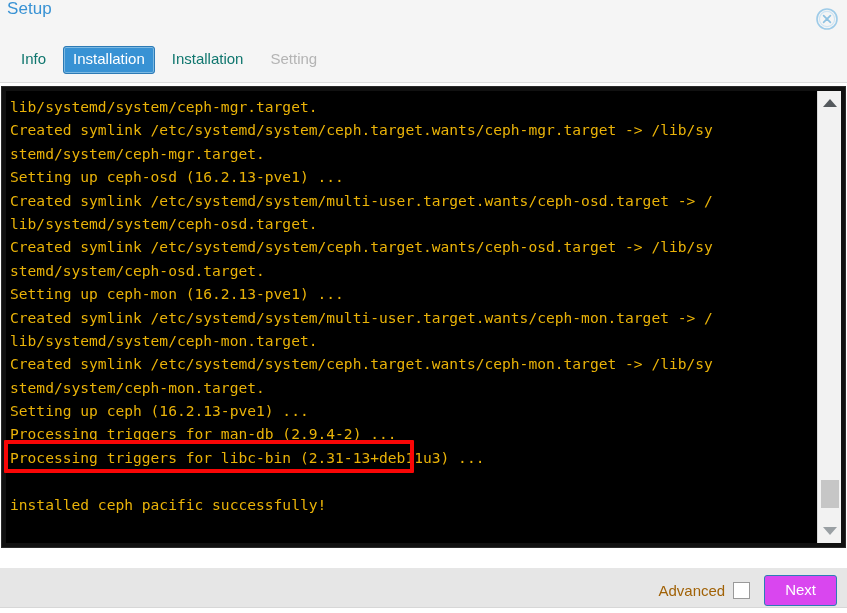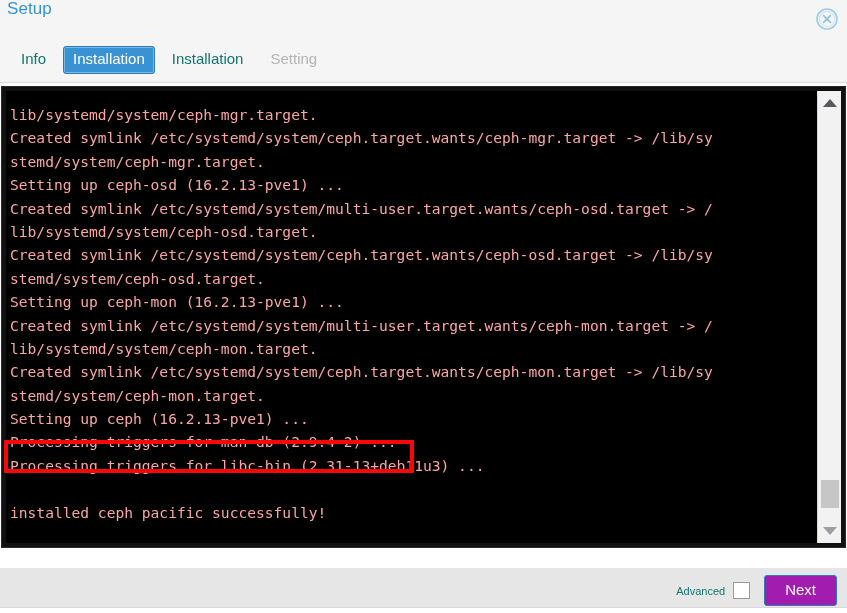--- a/index.html
+++ b/index.html
@@ -104,23 +104,23 @@
   }
   .terminal {
     position: relative;
     flex: 1 1 auto;
     background: #000000;
     margin: 4px 0 4px 4px;
     overflow: hidden;
     font-family: "DejaVu Sans Mono", "Liberation Mono", monospace;
     font-size: 14.6px;
     line-height: 23.4px;
-    color: #fca5a5;
+    color: #eab308;
     white-space: pre;
-    padding-top: 12px;
+    padding-top: 4px;
   }
   .term-line {
     white-space: pre;
     height: 23.4px;
     padding-left: 4px;
     box-sizing: border-box;
     letter-spacing: 0px;
   }
 
   
@@ -182,35 +182,35 @@
     height: 46px;
     background: #e6e6e6;
     border-top: 1px solid #ffffff;
     display: flex;
     align-items: center;
     justify-content: flex-end;
     padding-right: 10px;
     box-sizing: border-box;
   }
   .adv-label {
-    font-size: 11px;
-    color: #0f766e;
+    font-size: 15px;
+    color: #a16207;
     margin-right: 8px;
   }
   .adv-check {
     width: 17px;
     height: 17px;
     background: #ffffff;
     border: 1px solid #9a9a9a;
     box-sizing: border-box;
     margin-right: 14px;
     cursor: pointer;
   }
   .next-btn {
-    background: #a21caf;
+    background: #d946ef;
     border: 1px solid #2d7cb6;
     border-radius: 3px;
     color: #ffffff;
     font-size: 15px;
     padding: 6px 20px 7px 20px;
     cursor: pointer;
     line-height: 1.1;
   }
   .bottom-strip {
     position: absolute;

